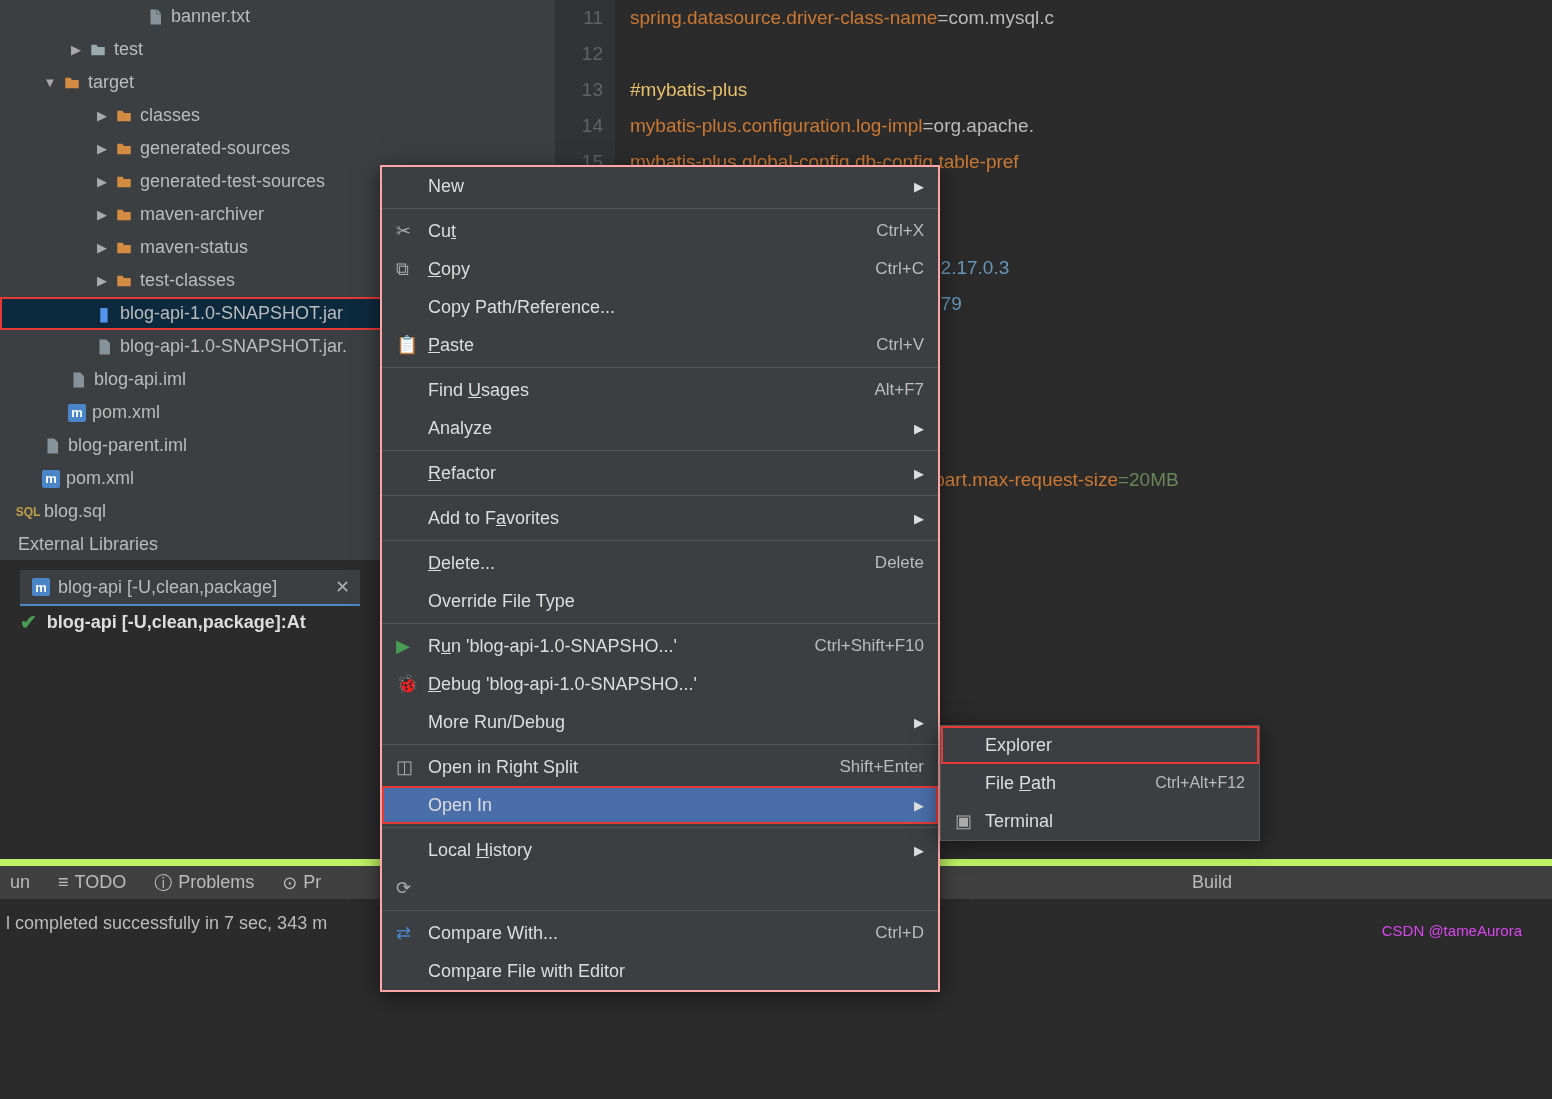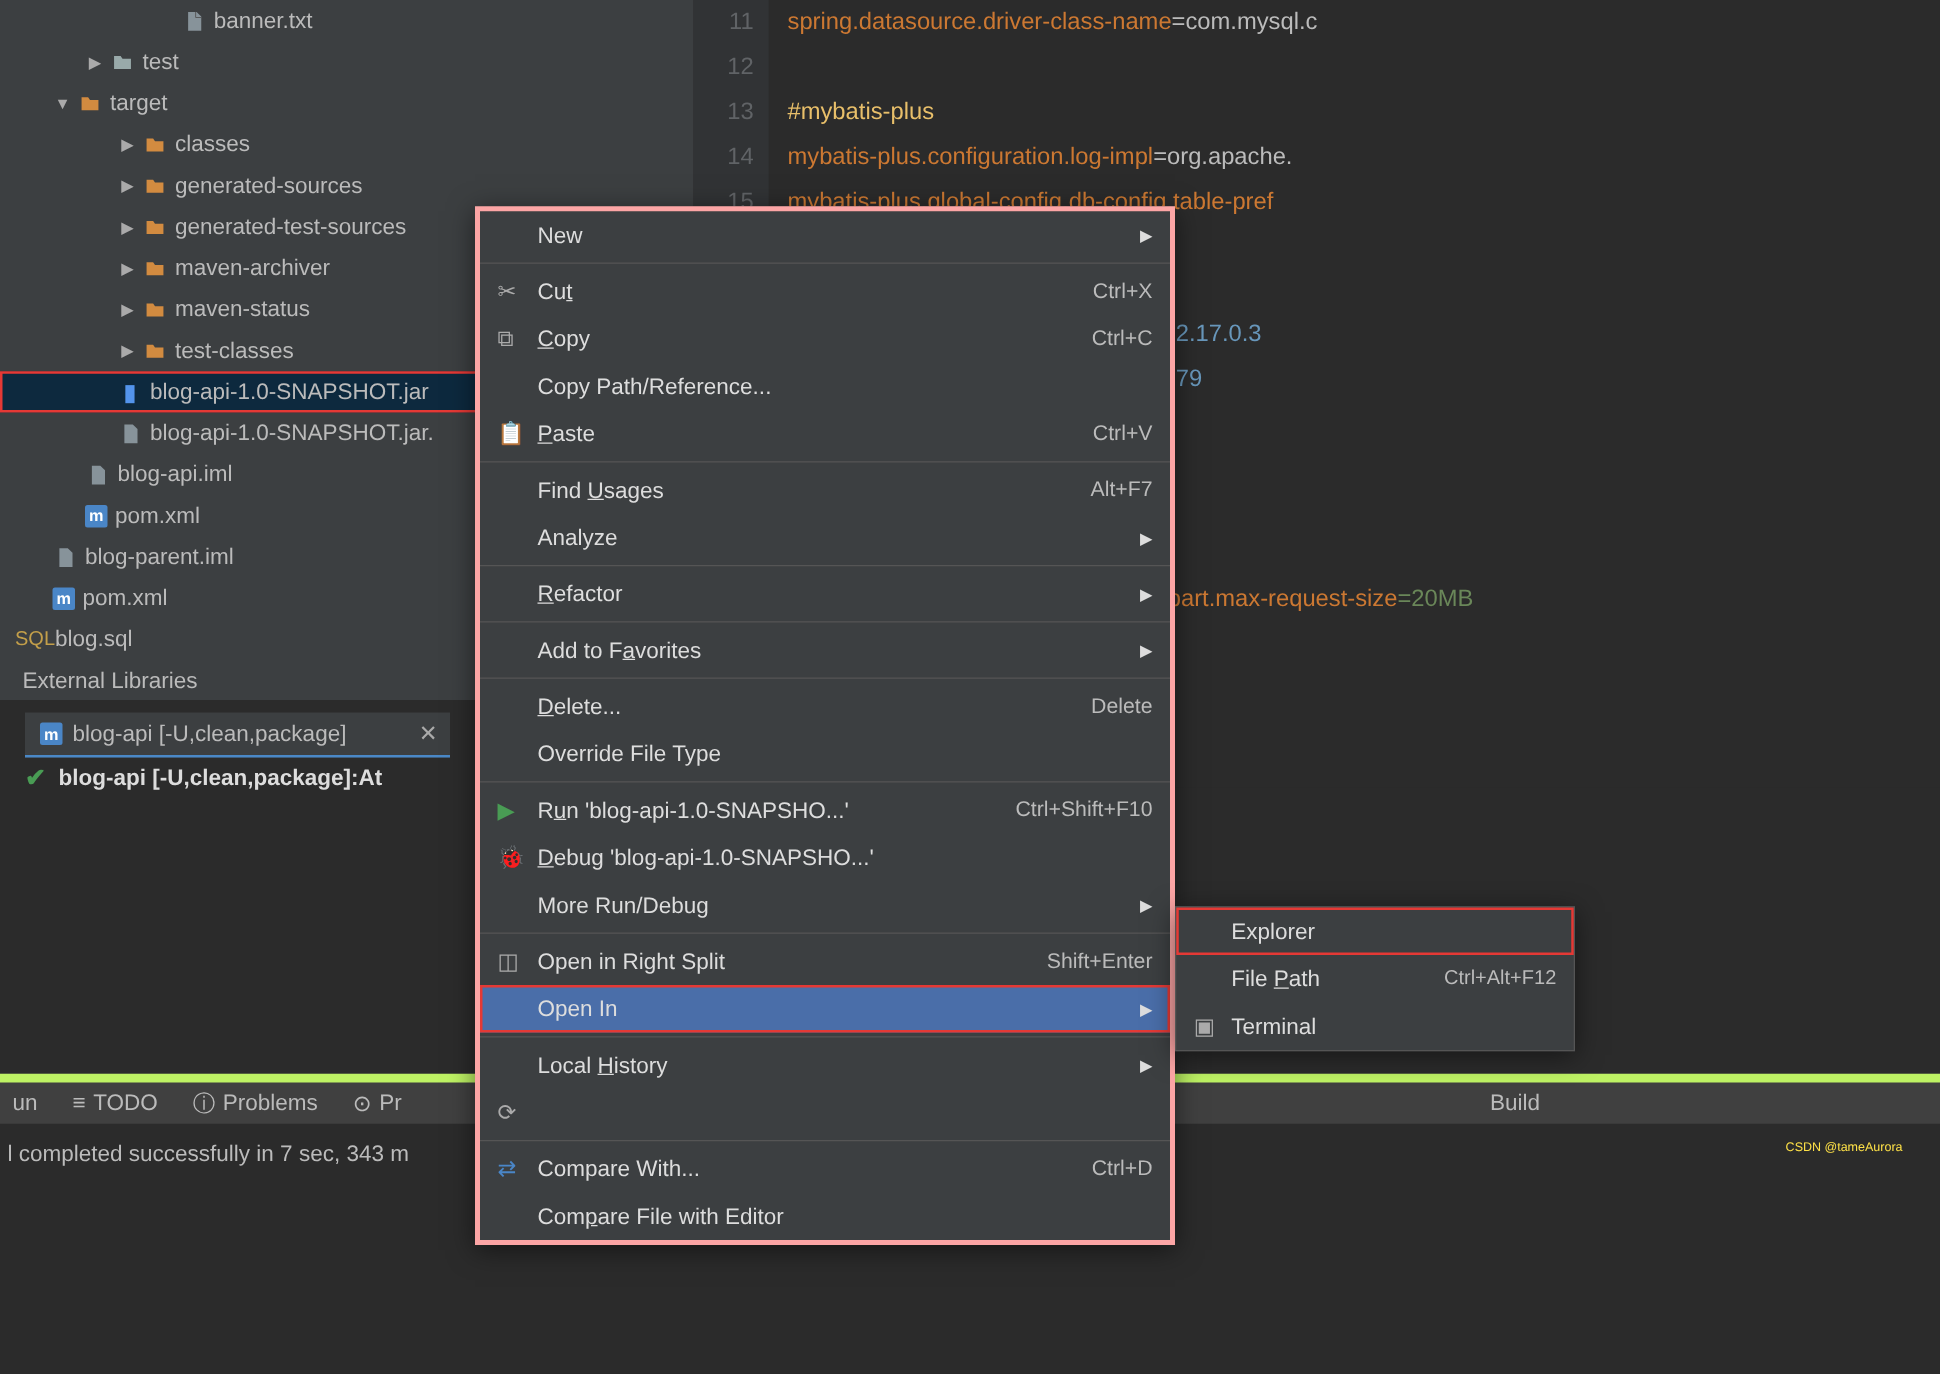--- a/index.html
+++ b/index.html
@@ -9,41 +9,41 @@
 .tree-row.sel{background:#0d293e}
 .tree-row.hl{outline:2px solid #e53935;outline-offset:-2px}
 .arrow{width:16px;display:inline-block;text-align:center;color:#aaa;font-size:13px;margin-right:4px}
 .ico{width:20px;height:20px;margin-right:6px;display:inline-flex;align-items:center;justify-content:center}
 .ico.folder svg{width:18px;height:18px;fill:#d28b40}
 .ico.ofolder svg{width:18px;height:18px;fill:#d28b40}
 .ico.gfolder svg{width:18px;height:18px;fill:#9aa}
 .ico.file svg{width:18px;height:18px;fill:#87939a}
 .ico.jar{color:#5394ec;font-weight:bold}
 .ico.m{background:#4a86c7;color:#fff;font-weight:bold;width:18px;height:18px;border-radius:2px;font-size:13px}
-.ico.sql{color:#c39f4a;font-size:16px;font-weight:normal}
+.ico.sql{color:#c39f4a;font-size:12px;font-weight:bold}
 .lbl{color:#bbb}
 .ind1{padding-left:42px}.ind2{padding-left:68px}.ind3{padding-left:94px}.ind4{padding-left:145px}
 .editor{position:absolute;left:555px;top:0;right:0;height:630px;background:#2b2b2b;font-family:Consolas,monospace;font-size:19px}
 .gut{position:absolute;left:0;top:0;width:60px;background:#313335;color:#606366;text-align:right;padding-right:12px}
 .gut div{height:36px;line-height:36px}
 .code{position:absolute;left:75px;top:0;right:0}
 .code-line{height:36px;line-height:36px;white-space:nowrap}
 .kw{color:#cc7832}.cm2{color:#e8bf6a}.num{color:#6897bb}
 .build-tab{position:absolute;left:20px;top:570px;width:340px;height:36px;display:flex;align-items:center;background:#3c3f41;border-bottom:2px solid #4a88c7}
 .build-tab .m{margin-left:12px;margin-right:8px}
 .build-tab .x{margin-left:auto;margin-right:10px;color:#aaa}
 .build-line{position:absolute;left:20px;top:610px;display:flex;align-items:center;color:#ddd;font-weight:bold}
 .chk{color:#499c54;font-size:20px;margin-right:10px}
 .console{position:absolute;left:680px;top:630px;right:0;font-family:Consolas,monospace;font-size:19px;color:#bbb}
 .dash{color:#888;letter-spacing:1px}
 .bottom-bar{position:absolute;left:0;bottom:200px;right:0;height:40px;background:#404040;border-top:7px solid #bef264;display:flex;align-items:center;padding-left:10px;color:#bbb}
 .bb-item{margin-right:28px;display:flex;align-items:center;gap:6px}
 .status{position:absolute;left:0;bottom:165px;color:#bbb;padding-left:6px}
-.watermark{position:absolute;right:30px;bottom:175px;color:#fde047;font-size:10px}
-.ctx{position:absolute;left:380px;top:165px;width:560px;background:#3c3f41;border:4px solid #fca5a5;box-shadow:0 4px 20px rgba(0,0,0,.5);z-index:10}
+.watermark{position:absolute;right:30px;bottom:160px;color:#d946ef;font-size:15px}
+.ctx{position:absolute;left:380px;top:165px;width:560px;background:#3c3f41;border:2px solid #fca5a5;box-shadow:0 4px 20px rgba(0,0,0,.5);z-index:10}
 .ctx-row{display:flex;align-items:center;height:38px;padding:0 14px;color:#ddd;position:relative}
 .ctx-row.sel{background:#4a6ea9}
 .ctx-row.hl{outline:2px solid #e53935;outline-offset:-2px}
 .ctx-ico{width:24px;margin-right:8px;color:#aaa;display:flex;align-items:center}
 .ctx-lbl{flex:1}
 .ctx-sc{color:#bbb;font-size:17px}
 .ctx-ar{color:#ddd;font-size:13px}
 .ctx-sep{height:1px;background:#555;margin:3px 0}
 .under{text-decoration:underline}
 .sub{position:absolute;left:940px;top:725px;width:320px;background:#3c3f41;border:1px solid #555;box-shadow:0 4px 20px rgba(0,0,0,.5);z-index:11}

